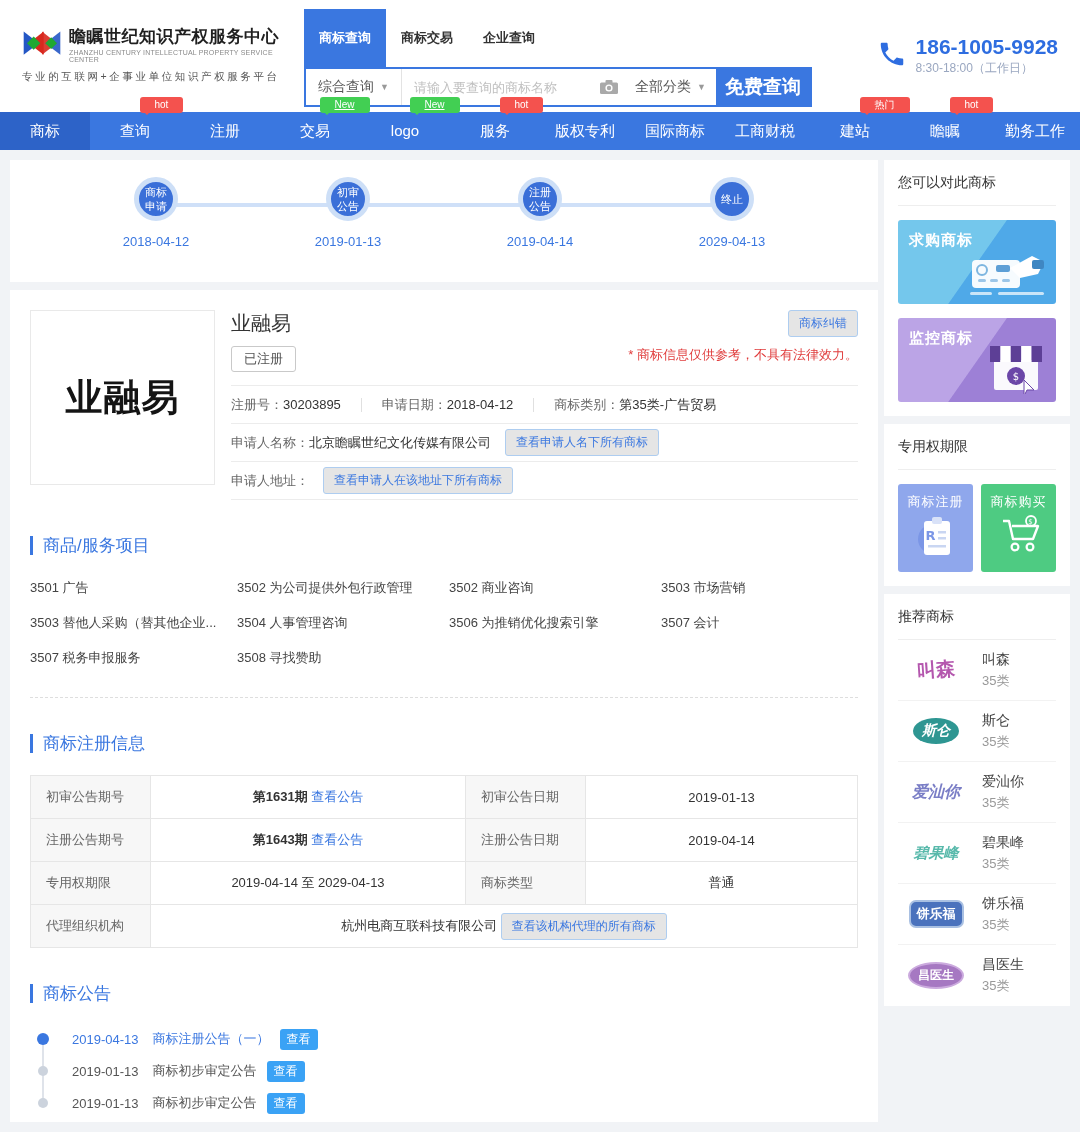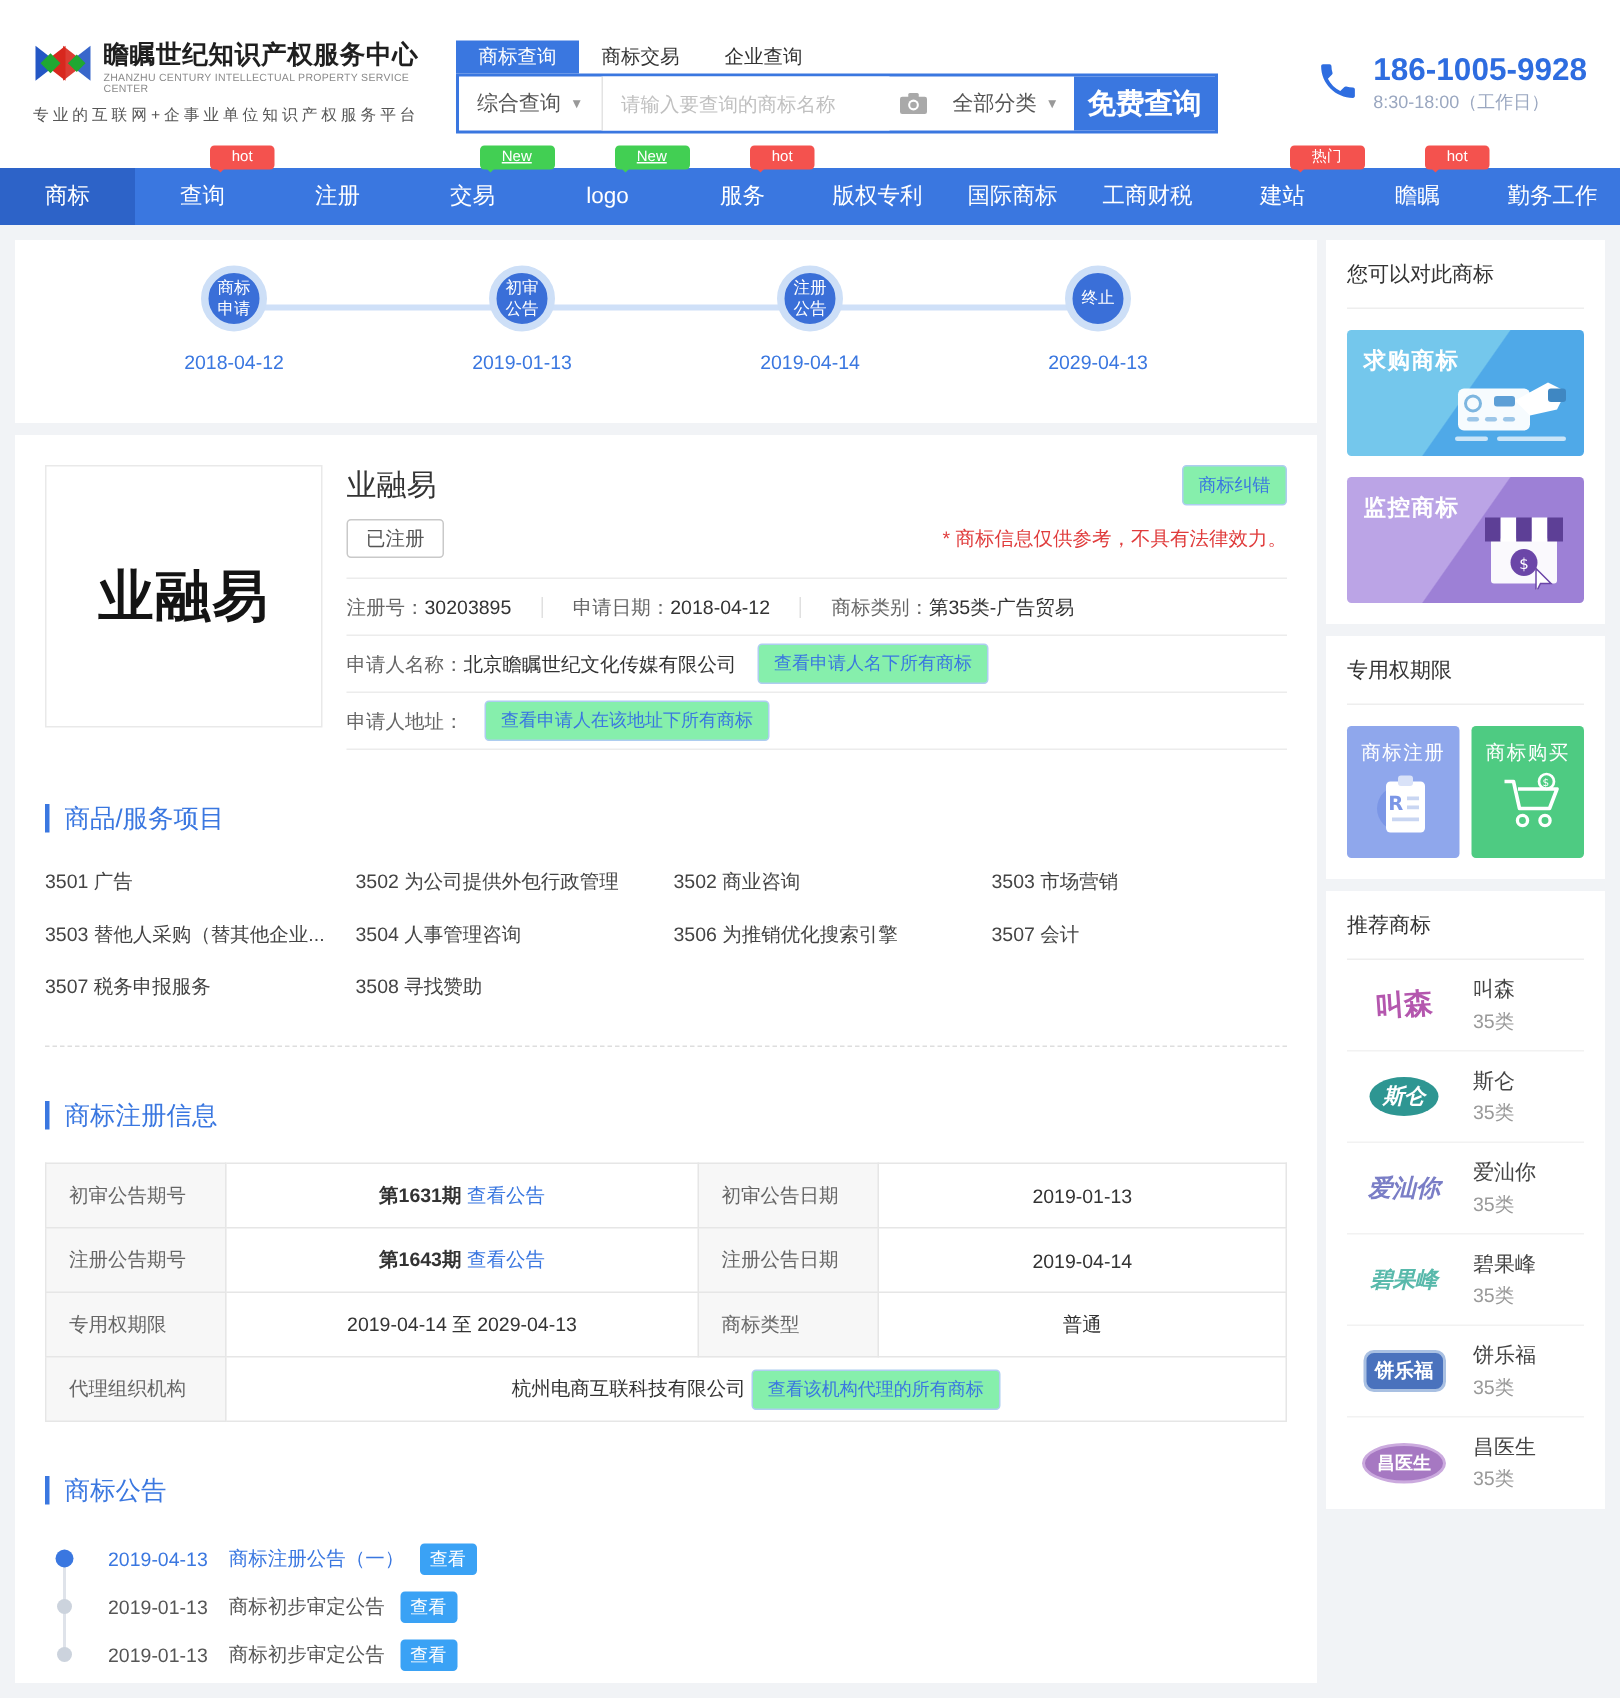--- a/index.html
+++ b/index.html
@@ -11,21 +11,21 @@
   .header { height:112px; background:#fff; display:flex; align-items:center; padding:0 22px; }
   .logo-area { width:262px; }
   .logo-top { display:flex; align-items:center; }
   .logo-icon { margin-right:7px; }
   .logo-title { font-size:17px; font-weight:bold; color:#1f1f1f; letter-spacing:0.5px; line-height:1.1; }
   .logo-sub { font-size:7px; color:#8a8a8a; letter-spacing:0.2px; margin-top:2px; }
   .logo-tagline { font-size:10.5px; color:#555; letter-spacing:2.6px; margin-top:7px; white-space:nowrap; }
 
   .search-area { width:508px; margin-left:20px; margin-top:4px; }
   .search-tabs { display:flex; }
-  .search-tab { font-size:13px; padding:2px 15px; color:#333; cursor:pointer; font-weight:normal; }
+  .search-tab { font-size:13px; padding:20px 15px; color:#333; cursor:pointer; font-weight:bold; }
   .search-tab.active { background:#3a77e0; color:#fff; }
   .search-box { display:flex; align-items:stretch; border:2px solid #3a77e0; height:40px; background:#fff; }
   .type-select { display:flex; align-items:center; padding:0 12px; font-size:14px; color:#555; cursor:pointer; border-right:1px solid #e3e3e3; white-space:nowrap; }
   .caret { font-size:9px; color:#999; margin-left:6px; }
   .search-input { flex:1; border:0; outline:0; font-size:13px; padding:0 12px; color:#333;
     font-family:"Liberation Sans","DejaVu Sans",sans-serif; min-width:0; }
   .search-input::placeholder { color:#c0c0c0; }
   .cam { display:flex; align-items:center; padding:0 6px; cursor:pointer; }
   .class-select { display:flex; align-items:center; padding:0 10px; font-size:14px; color:#555; cursor:pointer; white-space:nowrap; }
   .search-btn { width:94px; background:#3a77e0; color:#fff; border:0; font-size:19px; font-weight:bold; cursor:pointer;
@@ -58,24 +58,24 @@
   .tl-date { margin-top:13px; color:#3a77e0; font-size:13px; }
 
   
   .detail-card { background:#fff; height:832px; padding:20px; overflow:hidden; }
   .tm-top { display:flex; }
   .tm-img { width:185px; height:175px; border:1px solid #e9e9e9; display:flex; align-items:center; justify-content:center;
     font-size:37px; font-weight:bold; color:#141414; letter-spacing:1px; }
   .tm-info { flex:1; margin-left:16px; }
   .tm-row1 { display:flex; align-items:flex-start; }
   .tm-name { font-size:20px; color:#333; }
-  .btn-lite { background:#86efac; border:1px solid #aecdf0; color:#3a77e0; font-size:12px; padding:4px 10px;
+  .btn-lite { background:#e5e5e5; border:1px solid #aecdf0; color:#3a77e0; font-size:12px; padding:4px 10px;
     border-radius:3px; cursor:pointer; white-space:nowrap; font-family:"Liberation Sans","DejaVu Sans",sans-serif; }
   .tm-row1 .btn-lite { margin-left:auto; }
-  .tm-row2 { display:flex; align-items:center; margin-top:9px;gap:28px; }
+  .tm-row2 { display:flex; margin-top:9px;gap:28px; }
   .status-badge { border:1px solid #c9c9c9; color:#555; font-size:13px; padding:3px 12px; border-radius:3px; }
   .disclaimer { margin-left:auto; color:#e03c3c; font-size:13px; }
   .tm-meta { margin-top:13px; border-top:1px solid #ececec; }
   .meta-row { display:flex; align-items:center; min-height:38px; border-bottom:1px solid #ececec; font-size:13px; color:#333; }
   .meta-label { color:#666; }
   .vsep { width:1px; height:14px; background:#e0e0e0; margin:0 20px; }
   .meta-row .btn-lite { margin-left:14px; }
 
   .sec-title { display:flex; align-items:center; color:#3a77e0; font-size:17px; margin-top:34px; }
   .sec-title::before { content:""; width:3px; height:19px; background:#3a77e0; margin-right:10px; }

